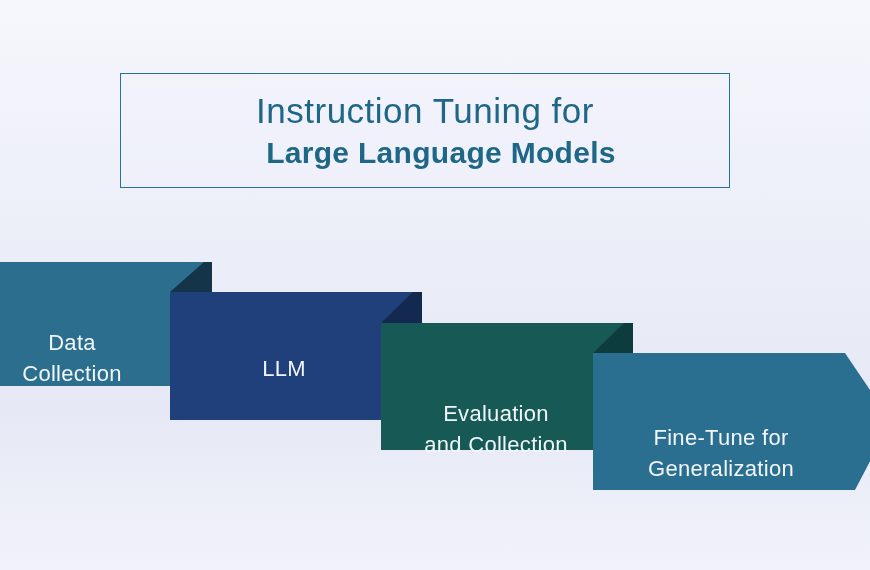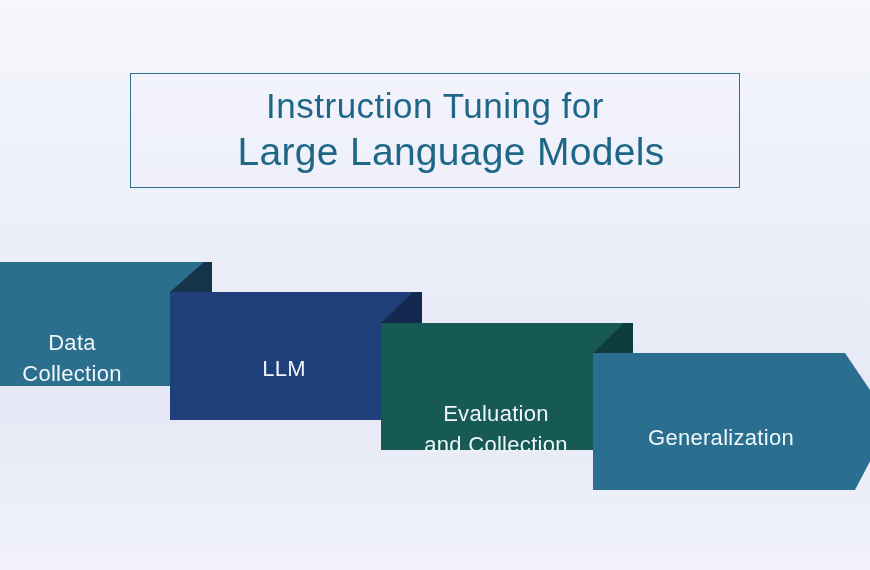--- a/index.html
+++ b/index.html
@@ -7,31 +7,31 @@
     font-family:"Liberation Sans","DejaVu Sans",sans-serif;
     background:#e8eaf6;
   }
   .canvas{
     position:relative;
     width:870px;height:570px;
     overflow:hidden;
     background:linear-gradient(180deg,#f6f7fc 0%,#edeff9 35%,#e6e9f5 72%,#f1f2fb 100%);
   }
   .title-box{
-    position:absolute;left:130px;top:73px;width:608px;height:113px;
+    position:absolute;left:120px;top:73px;width:608px;height:113px;
     border:1.5px solid #2a7090;
     display:flex;flex-direction:column;align-items:center;justify-content:center;
     gap:6px;
     background:rgba(240,242,251,0.35);
   }
   .title-line1{
     font-size:35px;font-weight:400;color:#1e6787;letter-spacing:0.5px;line-height:1.1;
   }
   .title-line2{
-    font-size:39px;font-weight:400;color:#1e6787;letter-spacing:0.3px;line-height:1.1;margin-left:32px;
+    font-size:30px;font-weight:700;color:#1e6787;letter-spacing:0.3px;line-height:1.1;margin-left:32px;
   }
   .steps-svg{position:absolute;left:0;top:0;width:870px;height:570px;display:block;}
   .step-label{
     position:absolute;
     color:#f0f6f9;
     font-size:22px;line-height:31px;
     text-align:center;
     letter-spacing:0.3px;
     margin-top:32px;
   }
@@ -72,16 +72,17 @@
   <div class="step-label label-2">
     <div>LLM</div>
   </div>
 
   <div class="step-label label-3">
     <div>Evaluation</div>
     <div>and Collection</div>
   </div>
 
   <div class="step-label label-4">
+    <div>Fine-Tune for</div>
     <div>Generalization</div>
   </div>
 
 </div>
 
 </body></html>

